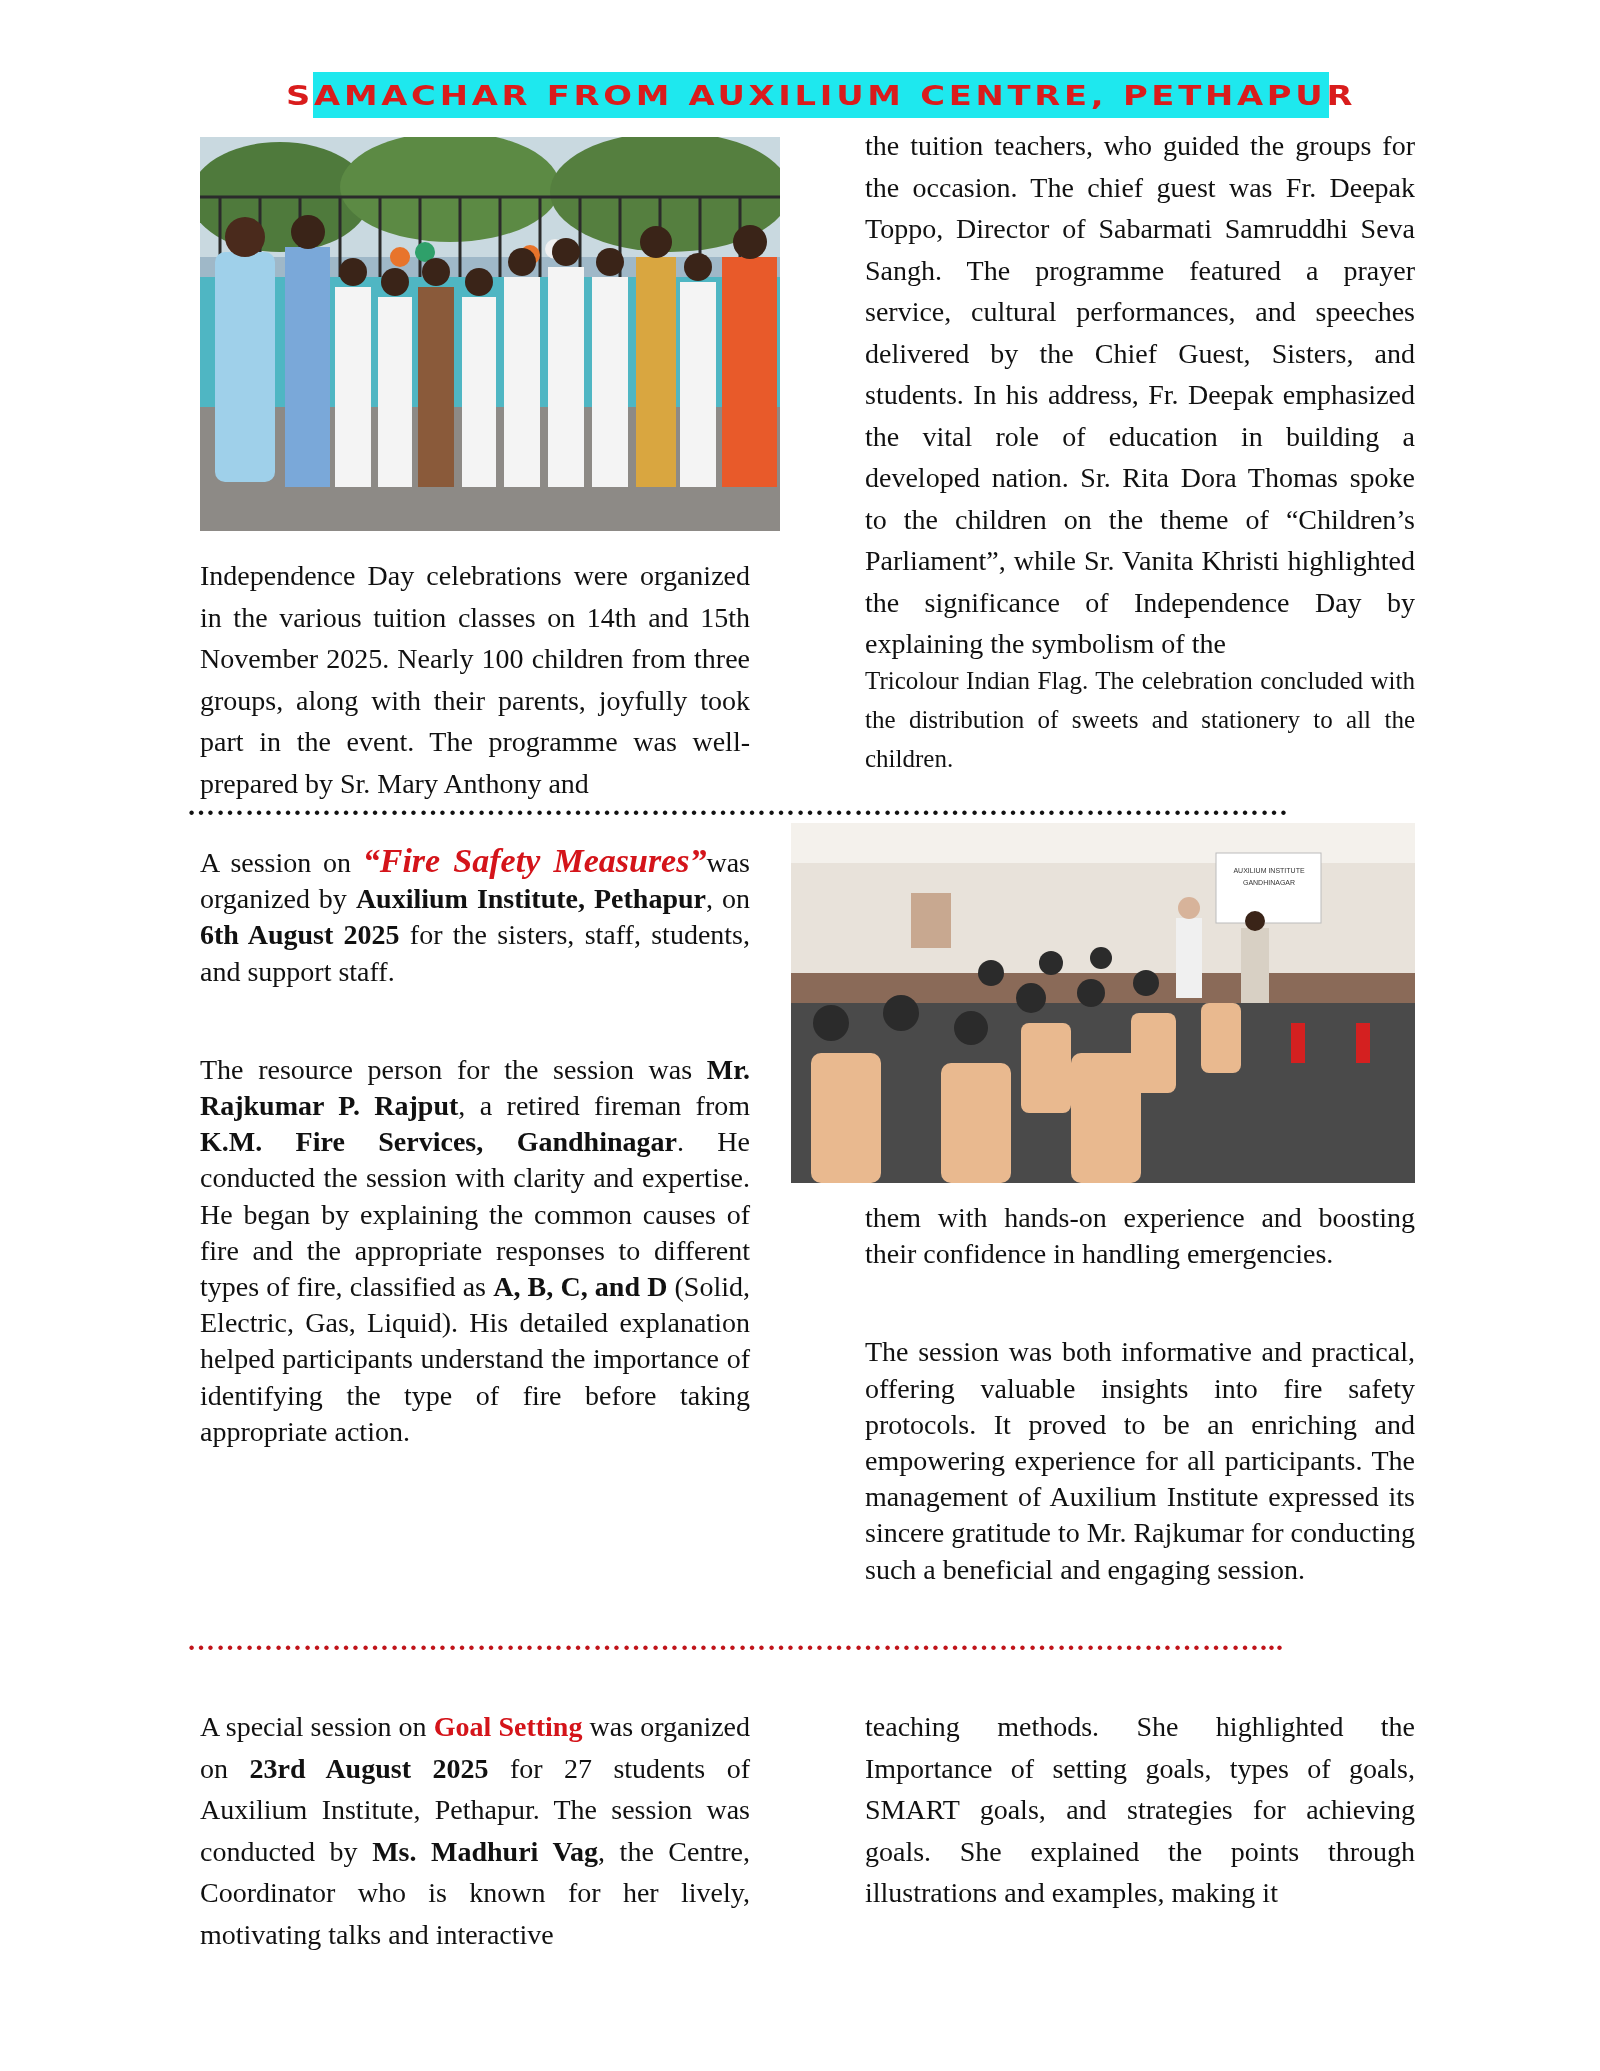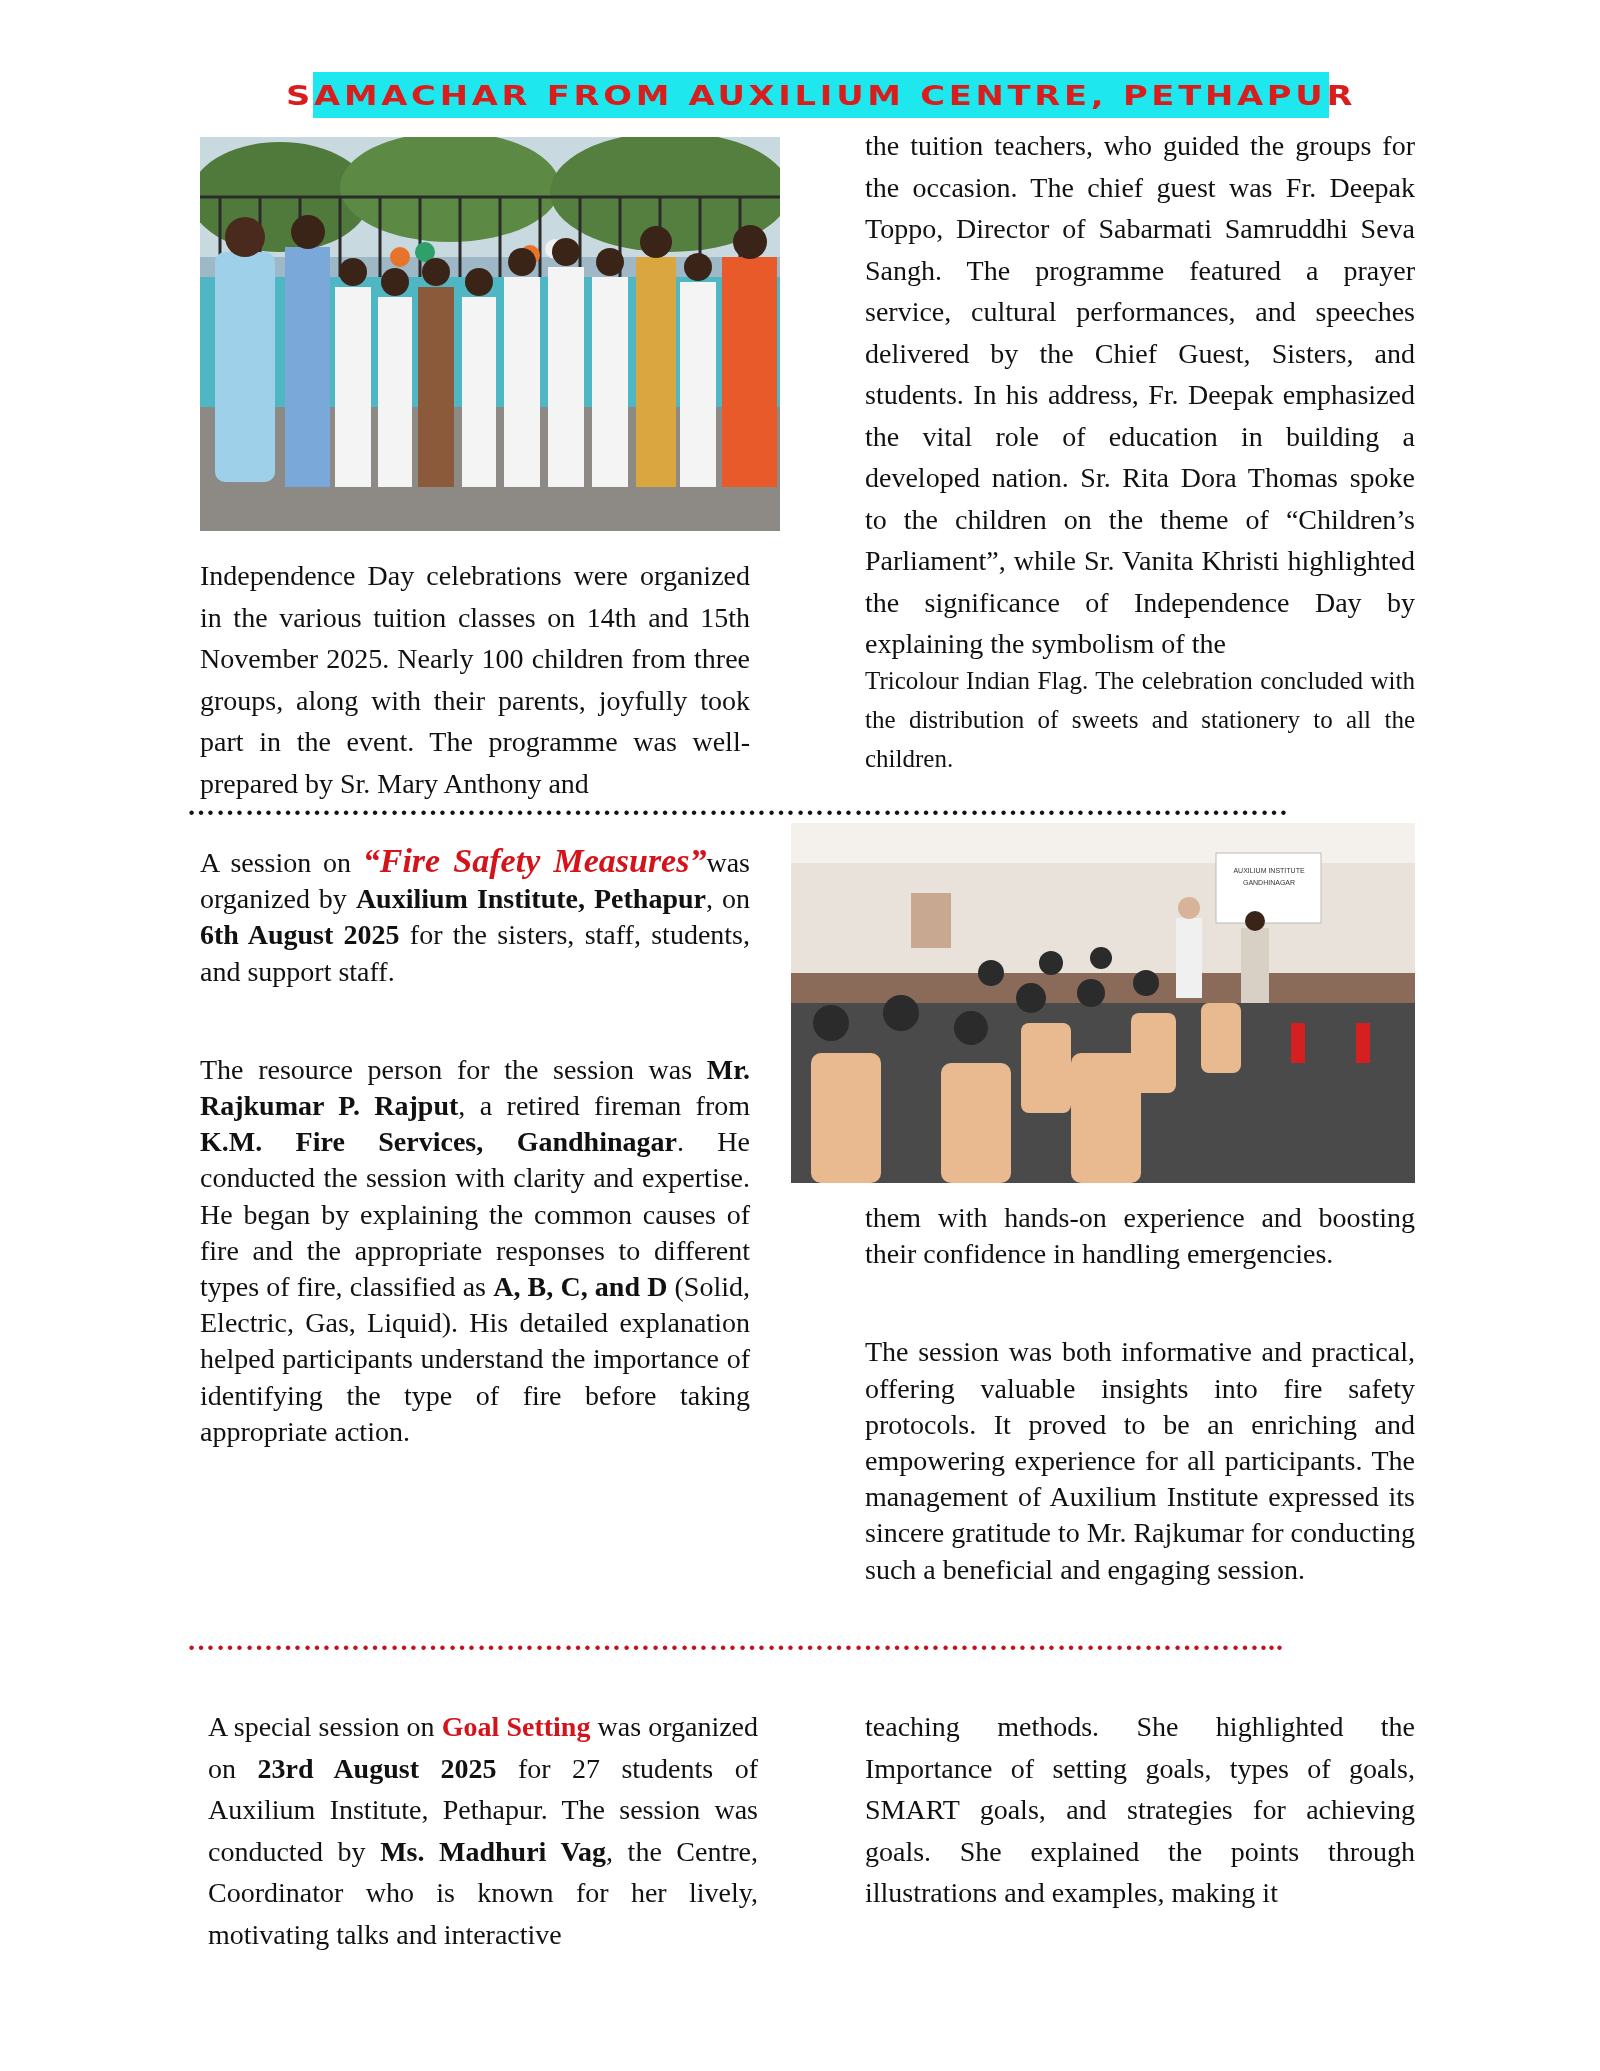--- a/index.html
+++ b/index.html
@@ -151,21 +151,21 @@
 </div>
 
 <div class="abs col tight" style="left:852px; top:1187px; width:576px;">
   <p>them with hands-on experience and boosting their confidence in handling emergencies.</p>
   <div class="gap"></div>
   <p>The session was both informative and practical, offering valuable insights into fire safety protocols. It proved to be an enriching and empowering experience for all participants. The management of Auxilium Institute expressed its sincere gratitude to Mr. Rajkumar for conducting such a beneficial and engaging session.</p>
 </div>
 
 <div class="abs dots" style="left:187px; top:1625px; width:1245px; color:#c0141a;">…………………………………………………………………………………………………...</div>
 
-<div class="abs col" style="left:195px; top:1693px; width:576px;">
+<div class="abs col" style="left:187px; top:1693px; width:576px;">
   <p>
     <span>A special session on </span><span class="red">Goal Setting</span><span> was organized on </span><b>23rd August 2025</b><span> for 27 students of Auxilium Institute, Pethapur. The session was conducted by </span><b>Ms. Madhuri Vag</b><span>, the Centre, Coordinator who is known for her lively, motivating talks and interactive</span>
   </p>
 </div>
 
 <div class="abs col" style="left:852px; top:1693px; width:576px;">
   <p>teaching methods.  She highlighted the Importance of setting goals, types of goals, SMART goals, and strategies for achieving goals. She explained the points through illustrations and examples, making it</p>
 </div>
 
 </body></html>

